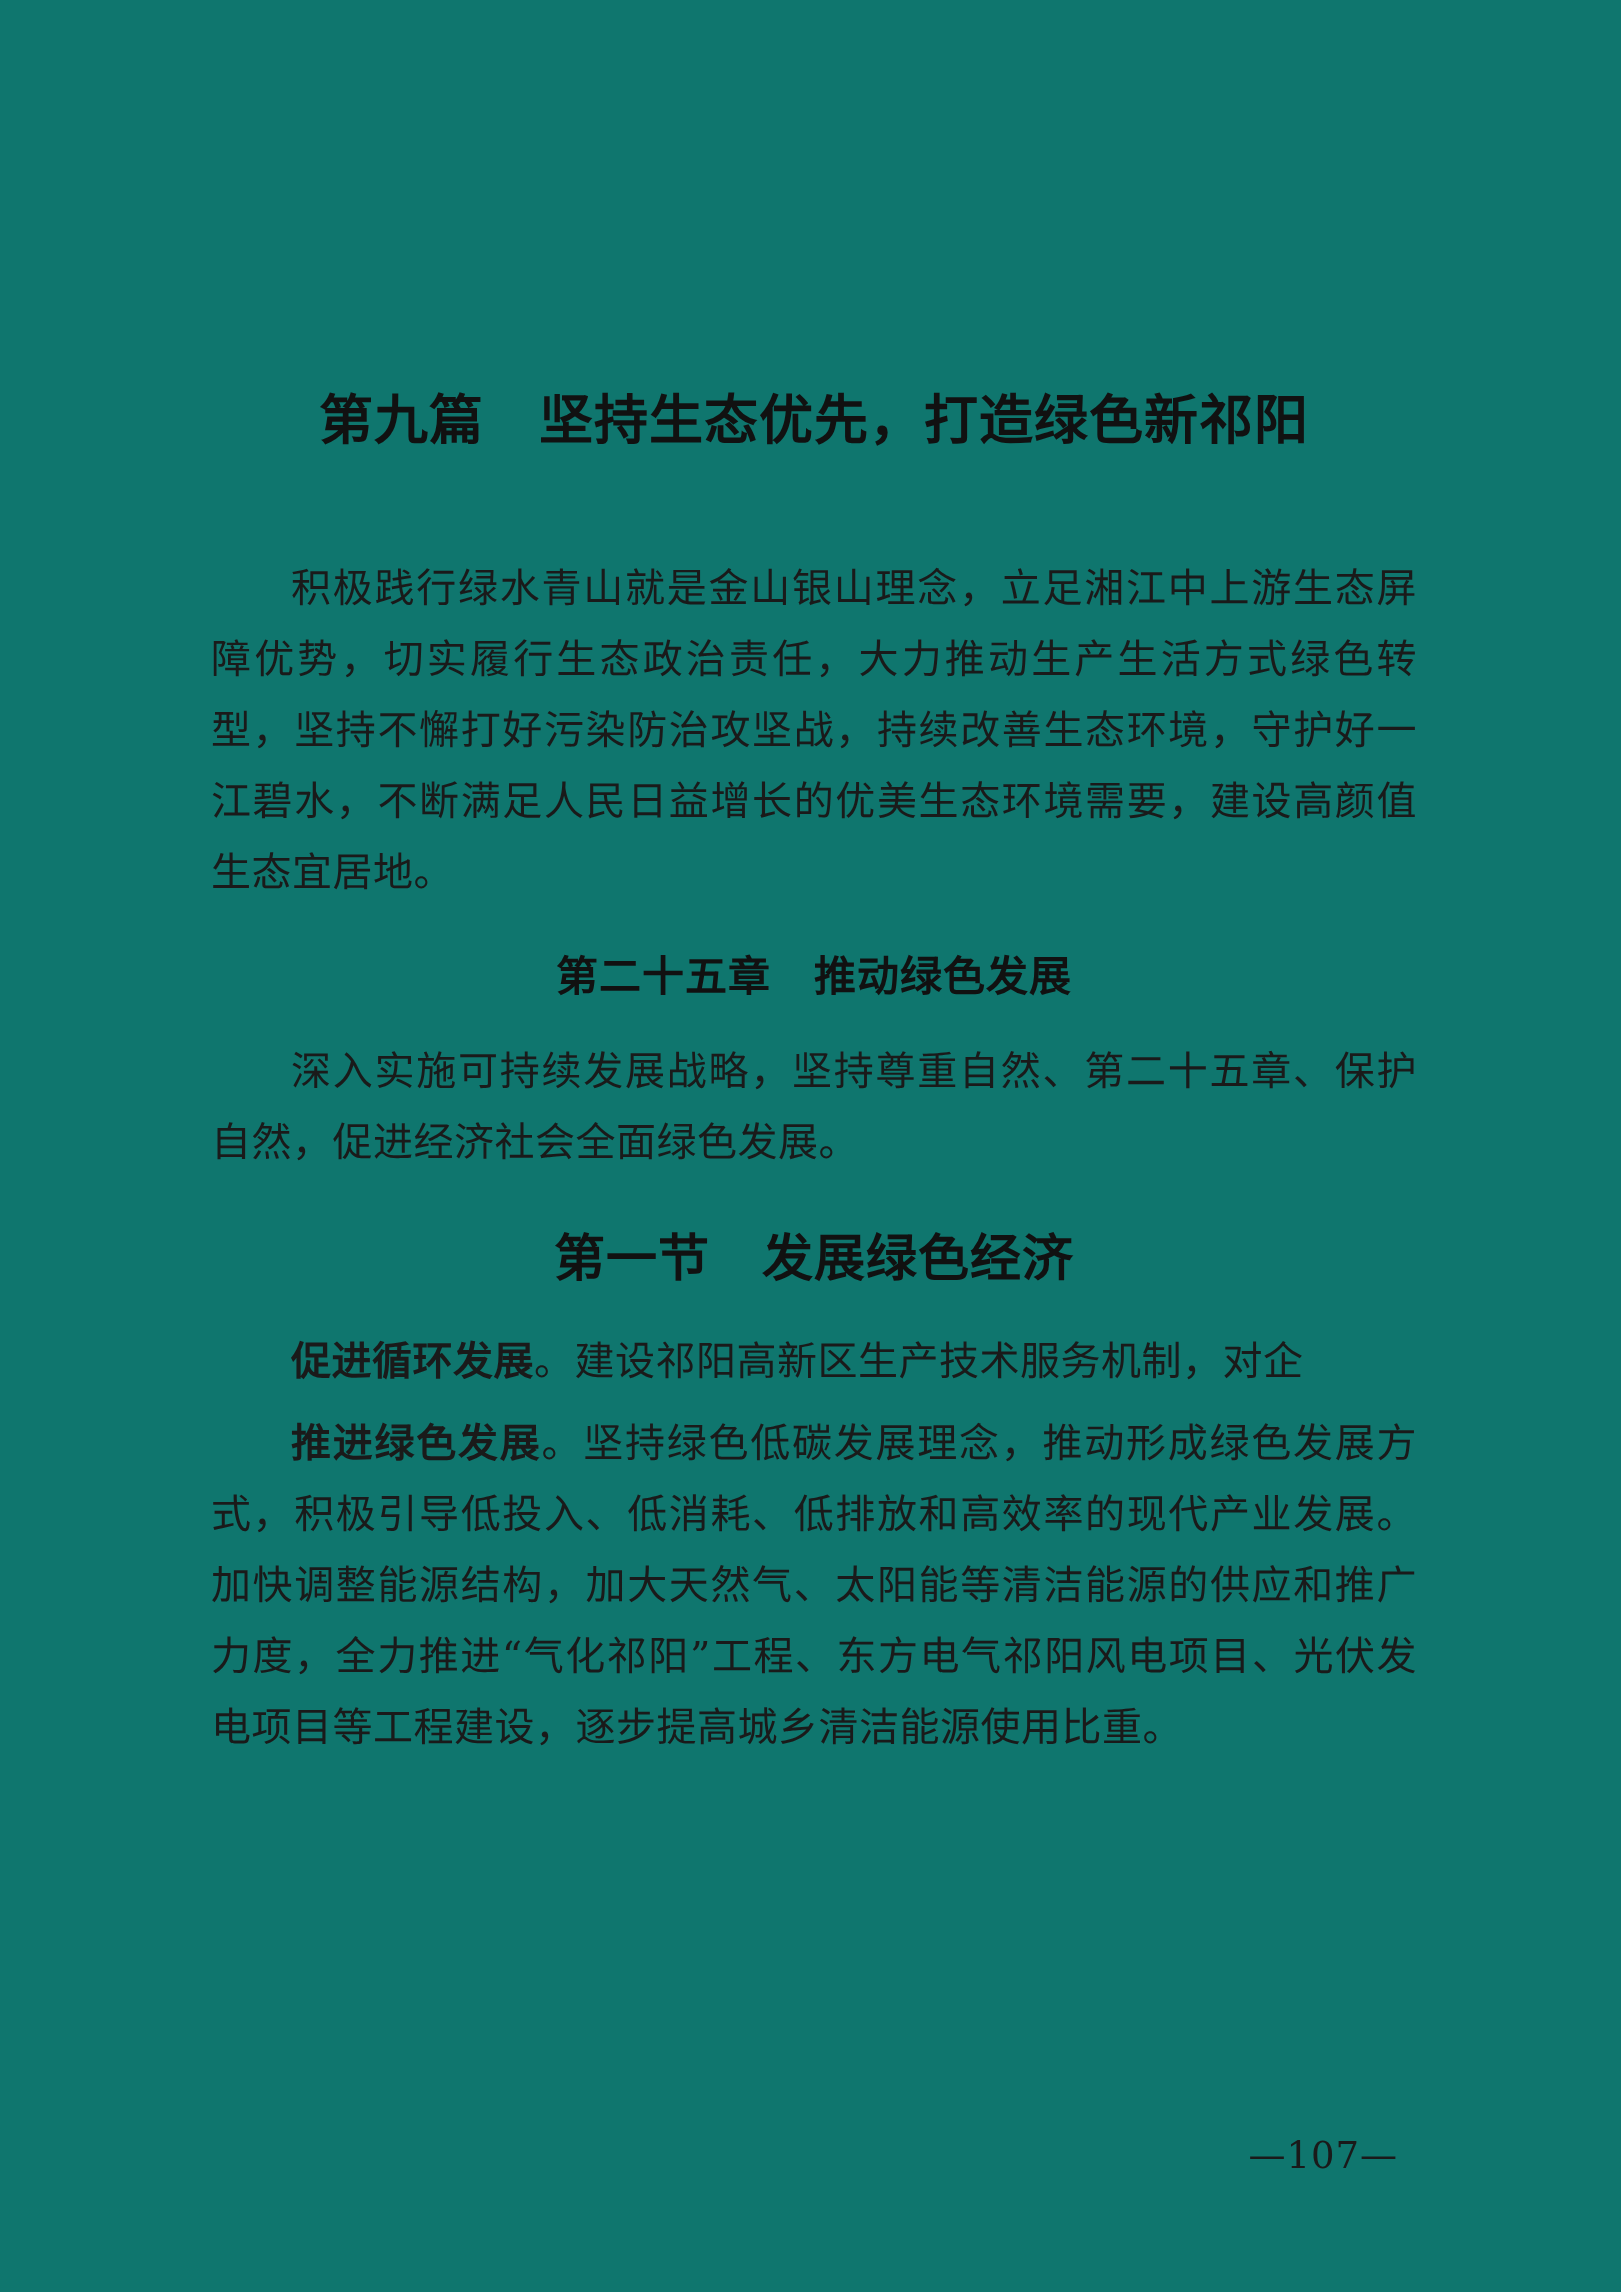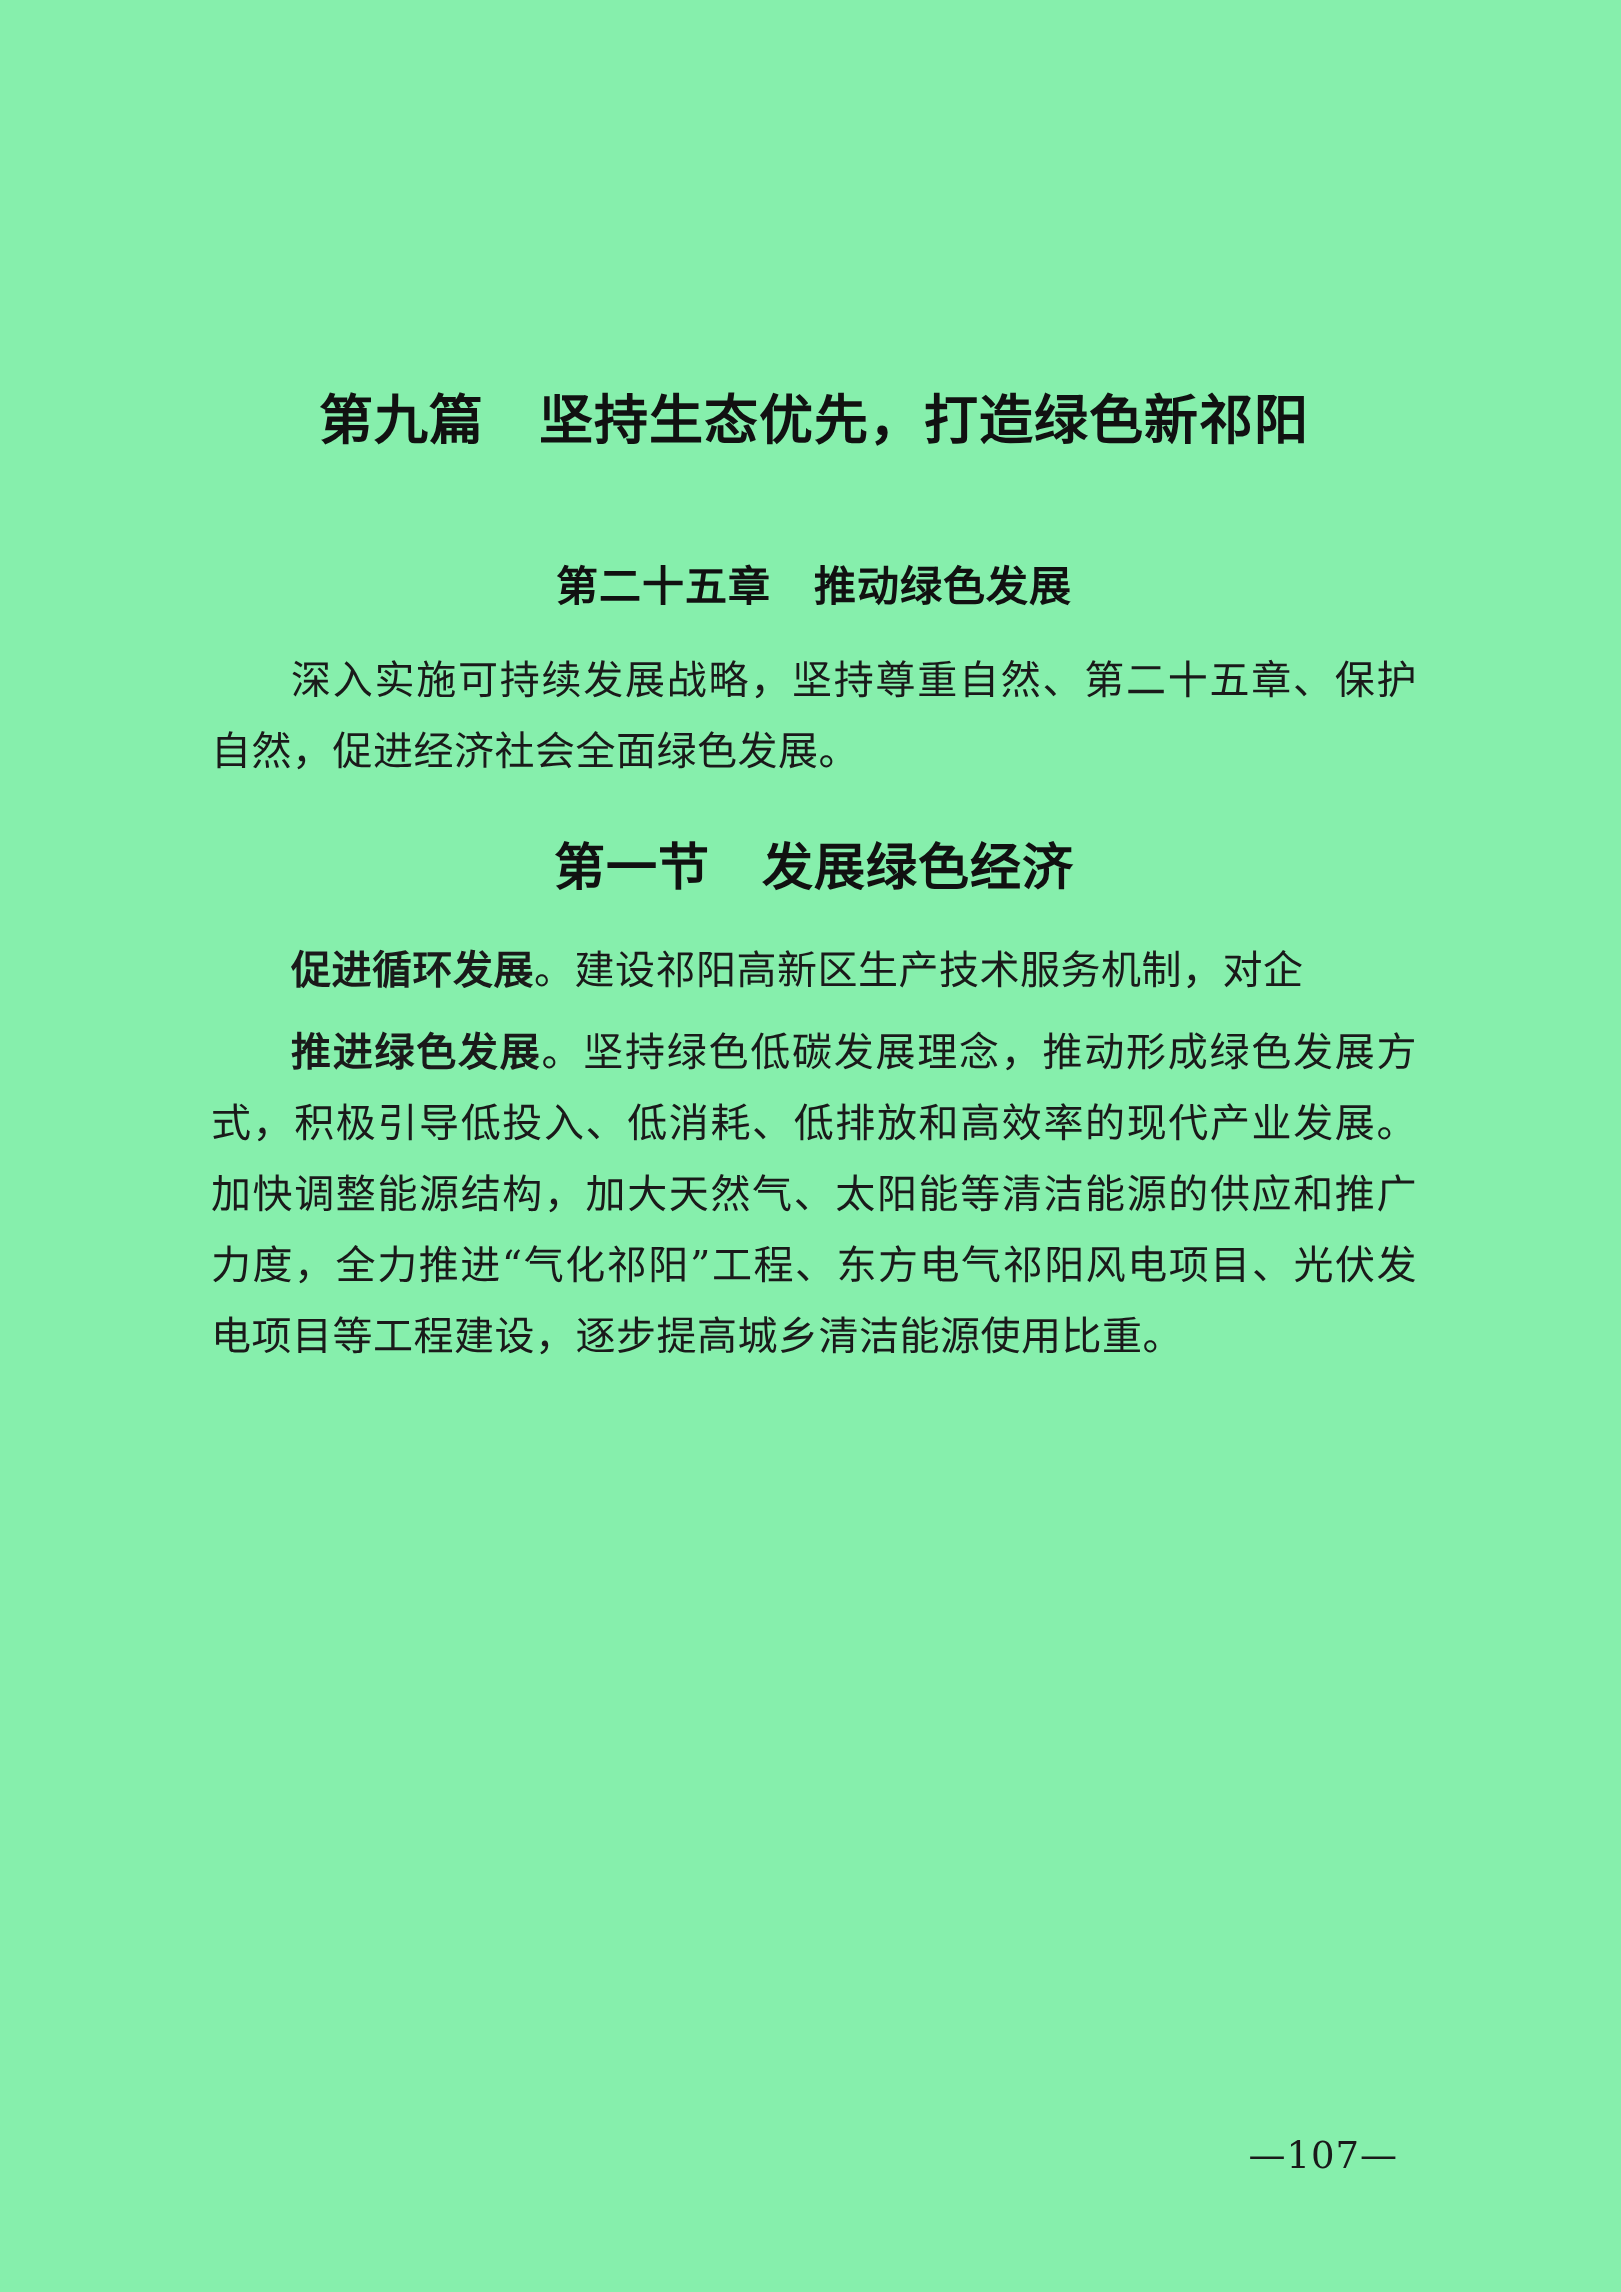--- a/index.html
+++ b/index.html
@@ -5,21 +5,21 @@
 <style>
   html, body {
     margin: 0;
     padding: 0;
     background: #ffffff;
   }
   .page {
     position: relative;
     width: 1621px;
     height: 2293px;
-    background: #86efac;
+    background: #0f766e;
     margin: 0 auto;
     overflow: hidden;
     font-family: "DejaVu Serif", "Liberation Serif", serif;
     color: #1a1a1a;
   }
   .content {
     position: absolute;
     left: 211px;
     top: 387px;
     width: 1206px;
@@ -83,20 +83,21 @@
 </style>
 </head>
 <body>
 
 <div class="page">
 
   <div class="content">
 
     <h1 class="part-title">第九篇　坚持生态优先，打造绿色新祁阳</h1>
 
+    <p class="para">积极践行绿水青山就是金山银山理念，立足湘江中上游生态屏障优势，切实履行生态政治责任，大力推动生产生活方式绿色转型，坚持不懈打好污染防治攻坚战，持续改善生态环境，守护好一江碧水，不断满足人民日益增长的优美生态环境需要，建设高颜值生态宜居地。</p>
 
     <h2 class="chapter-title">第二十五章　推动绿色发展</h2>
 
     <p class="para">深入实施可持续发展战略，坚持尊重自然、第二十五章、保护自然，促进经济社会全面绿色发展。</p>
 
     <h3 class="section-title">第一节　发展绿色经济</h3>
 
     <p class="para">
       <span class="lead">促进循环发展</span><span>。建设祁阳高新区生产技术服务机制，对企</span>
     </p>

